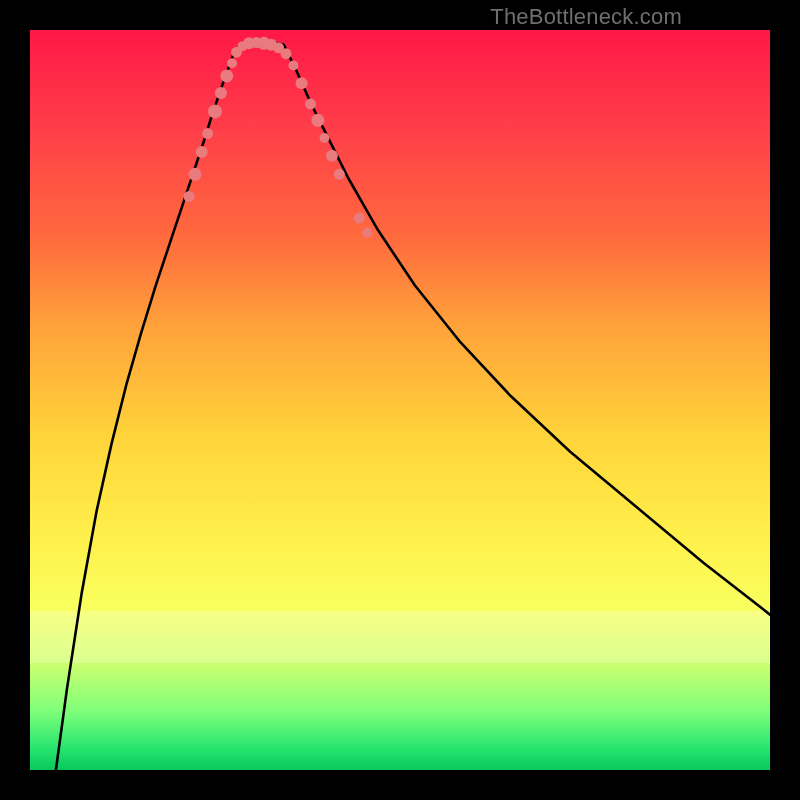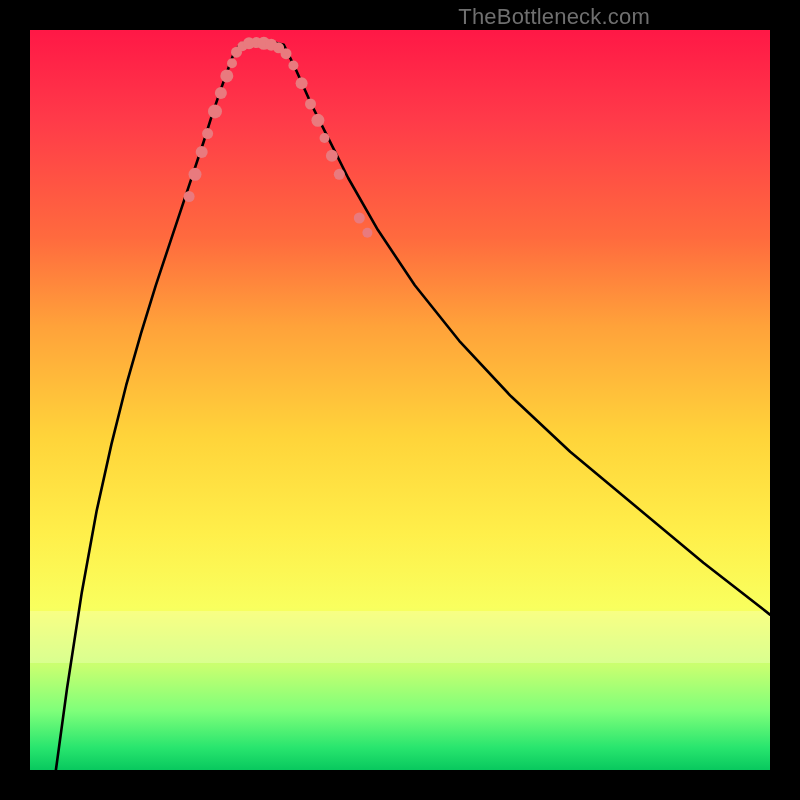--- a/index.html
+++ b/index.html
@@ -9,20 +9,21 @@
     height: 800px;
     background: #000;
     font-family: Arial, Helvetica, sans-serif;
     overflow: hidden;
   }
   .frame {
     position: absolute;
     left: 0; top: 0;
     width: 660px; height: 800px;
     background: #000;
+    padding-left: 32px;
   }
   .plot {
     position: absolute;
     left: 30px;
     top: 30px;
     width: 740px;
     height: 740px;
     
     background: linear-gradient(to bottom,
       #ff1846 0%,

